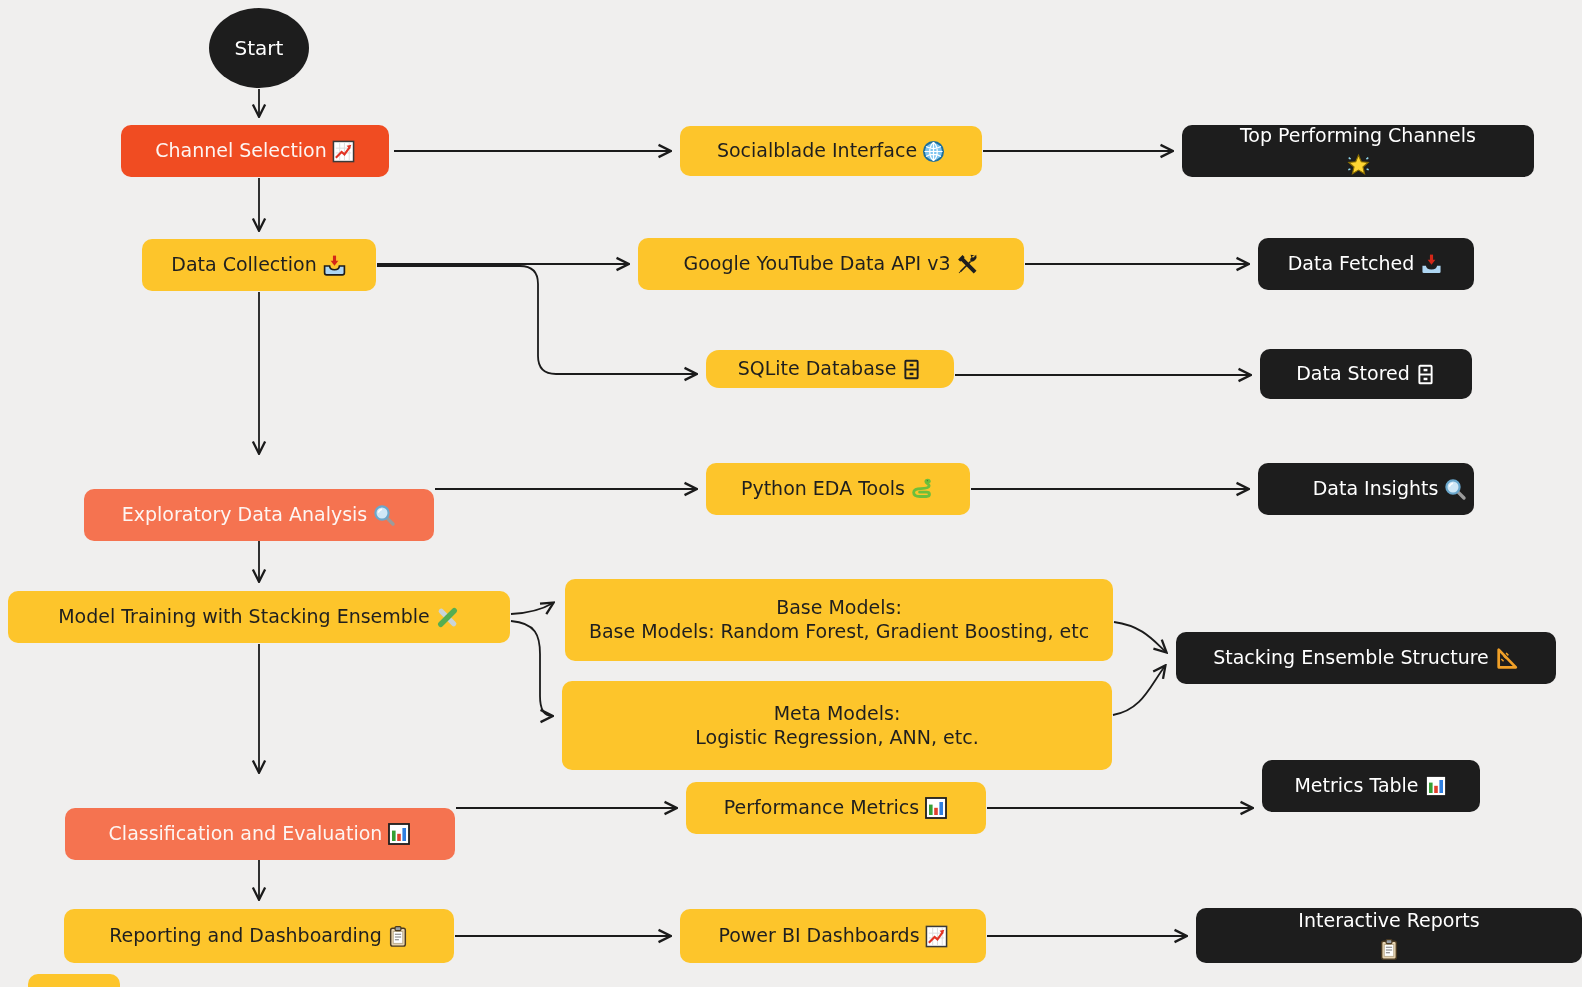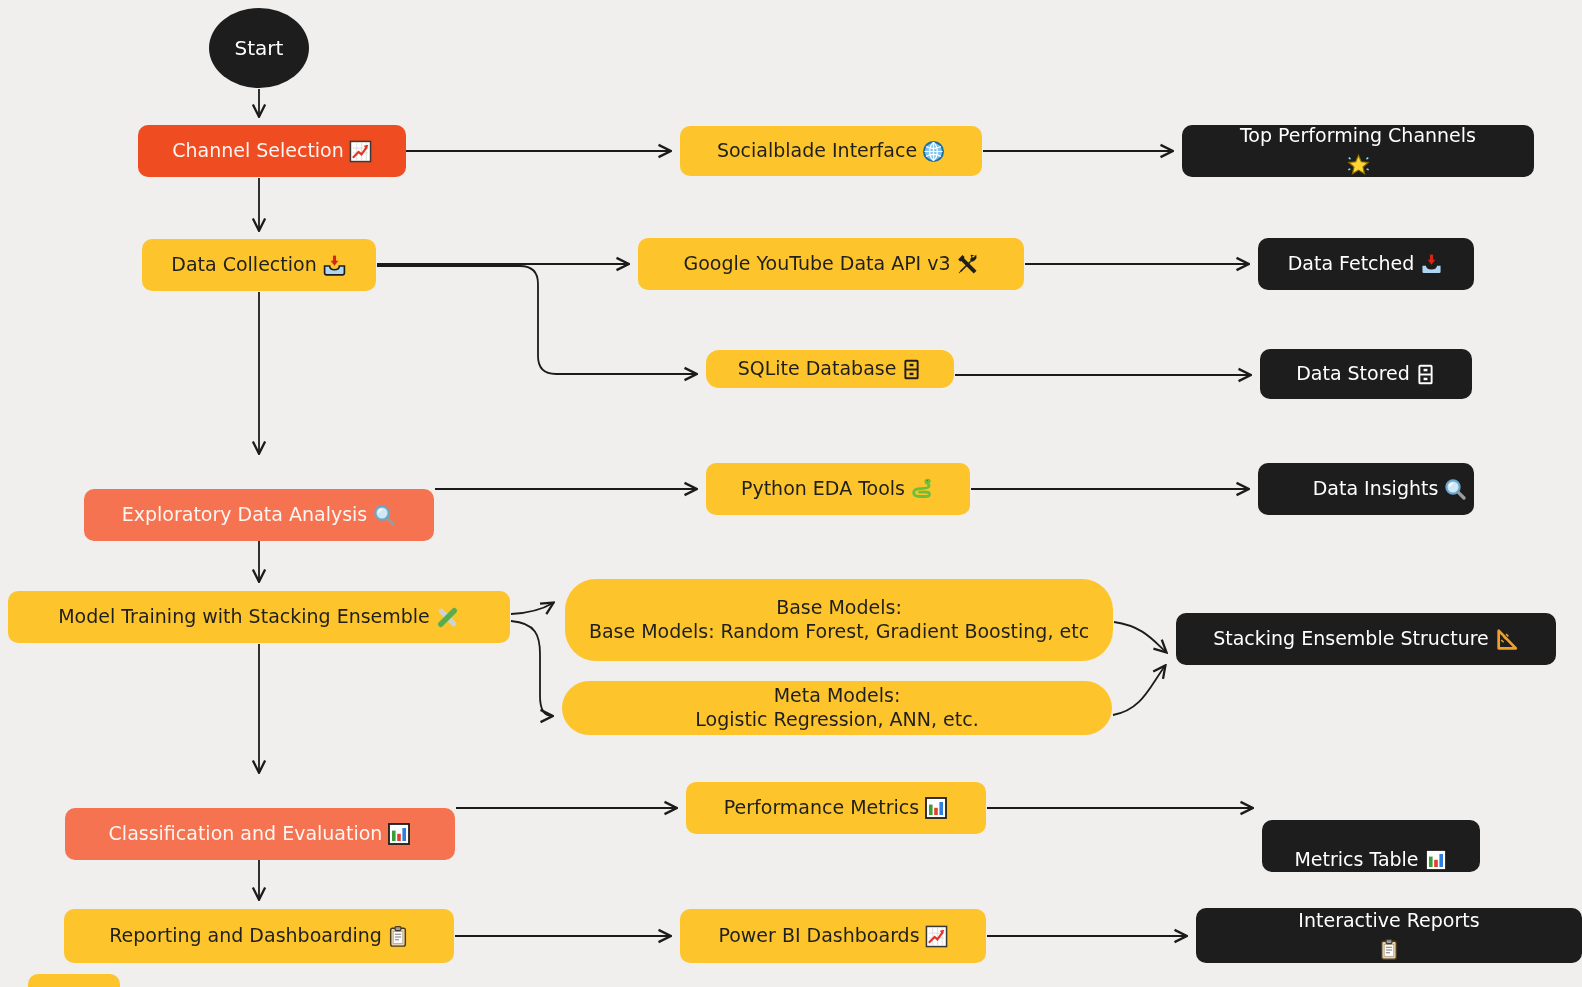--- a/index.html
+++ b/index.html
@@ -8,42 +8,42 @@
   #edges{position:absolute;left:0;top:0;width:1582px;height:987px;}
   .node{position:absolute;display:flex;align-items:center;justify-content:center;gap:5px;
         border-radius:10px;font-size:19px;line-height:1.25;white-space:nowrap;box-sizing:border-box;}
   .node .ic{display:inline-flex;align-items:center;}
   .node .ic svg{display:block;}
   .yellow{background:#fdc52b;color:#1f1f1f;}
   .red{background:#f04c22;color:#fdf5f2;}
   .coral{background:#f57350;color:#fdf5f2;margin-top:26px;}
   .dark{background:#1d1d1d;color:#ffffff;}
   .ellipse{border-radius:50%;}
-  .two-line{flex-direction:column;gap:0;white-space:normal;text-align:center;justify-content:center;border-radius:31px;}
+  .two-line{flex-direction:column;gap:0;white-space:normal;text-align:center;justify-content:center;}
   .two-line .lbl{display:block;}
 
   .n-start{left:209px;top:8px;width:100px;height:80px;font-size:20px;}
-  .n-channel{left:138px;top:125px;width:268px;height:52px;}
+  .n-channel{left:121px;top:125px;width:268px;height:52px;}
   .n-socialblade{left:680px;top:126px;width:302px;height:50px;}
   .n-topchannels{left:1182px;top:125px;width:352px;height:52px;flex-direction:column;}
   .n-datacollection{left:142px;top:239px;width:234px;height:52px;}
   .n-youtubeapi{left:638px;top:238px;width:386px;height:52px;text-align:right;}
   .n-datafetched{left:1258px;top:238px;width:216px;height:52px;}
   .n-sqlite{left:706px;top:350px;width:248px;height:38px;border-radius:13px;}
   .n-datastored{left:1260px;top:349px;width:212px;height:50px;}
   .n-eda{left:84px;top:463px;width:350px;height:52px;}
   .n-pythoneda{left:706px;top:463px;width:264px;height:52px;}
   .n-datainsights{left:1258px;top:463px;width:216px;height:52px;padding-left:48px;}
   .n-modeltraining{left:8px;top:591px;width:502px;height:52px;}
   .n-basemodels{left:565px;top:579px;width:548px;height:82px;}
-  .n-metamodels{left:562px;top:681px;width:550px;height:54px;}
-  .n-stacking{left:1176px;top:613px;width:380px;height:52px;}
+  .n-metamodels{left:562px;top:681px;width:550px;height:89px;}
+  .n-stacking{left:1176px;top:632px;width:380px;height:52px;}
   .n-classification{left:65px;top:782px;width:390px;height:52px;}
   .n-perfmetrics{left:686px;top:782px;width:300px;height:52px;}
-  .n-metricstable{left:1262px;top:820px;width:218px;height:52px;align-items:flex-end;}
+  .n-metricstable{left:1262px;top:760px;width:218px;height:52px;}
   .n-reporting{left:64px;top:909px;width:390px;height:54px;}
   .n-powerbi{left:680px;top:909px;width:306px;height:54px;}
   .n-interactive{left:1196px;top:908px;width:386px;height:55px;flex-direction:column;}
   .n-sliver{left:28px;top:974px;width:92px;height:13px;border-radius:10px 10px 0 0;}
 </style>
 </head>
 <body>
 
 <div id="canvas">
 

